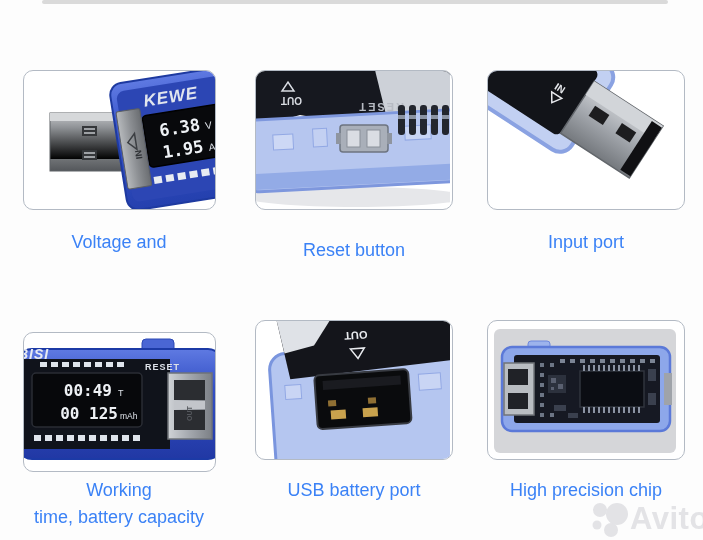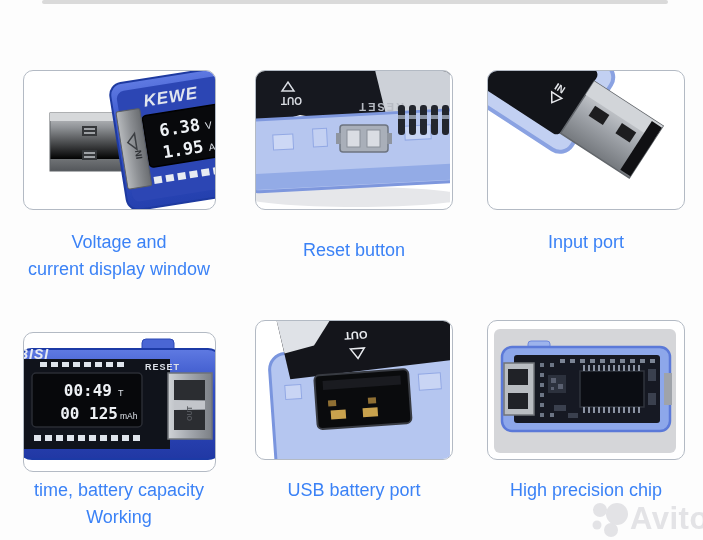--- a/index.html
+++ b/index.html
@@ -354,31 +354,30 @@
         <rect x="80" y="92" width="10" height="5"></rect>
       <rect x="160" y="48" width="8" height="12"></rect>
         <rect x="160" y="72" width="8" height="12"></rect>
     </g>
     <rect x="176" y="52" width="8" height="32" fill="#9fa3a9"></rect>
   </svg>
 </div>
 
 <div class="caption" id="c1">
   <div>Voltage and</div>
-  <div>current display window</div>
 </div>
 <div class="caption" id="c2">
   <div>Reset button</div>
 </div>
 <div class="caption" id="c3">
   <div>Input port</div>
 </div>
 <div class="caption" id="c4">
+  <div>Working</div>
   <div>time, battery capacity</div>
-  <div>Working</div>
 </div>
 <div class="caption" id="c5">
   <div>USB battery port</div>
 </div>
 <div class="caption" id="c6">
   <div>High precision chip</div>
 </div>
 
 <div class="watermark">
   <svg width="42" height="40" viewBox="0 0 42 40">

